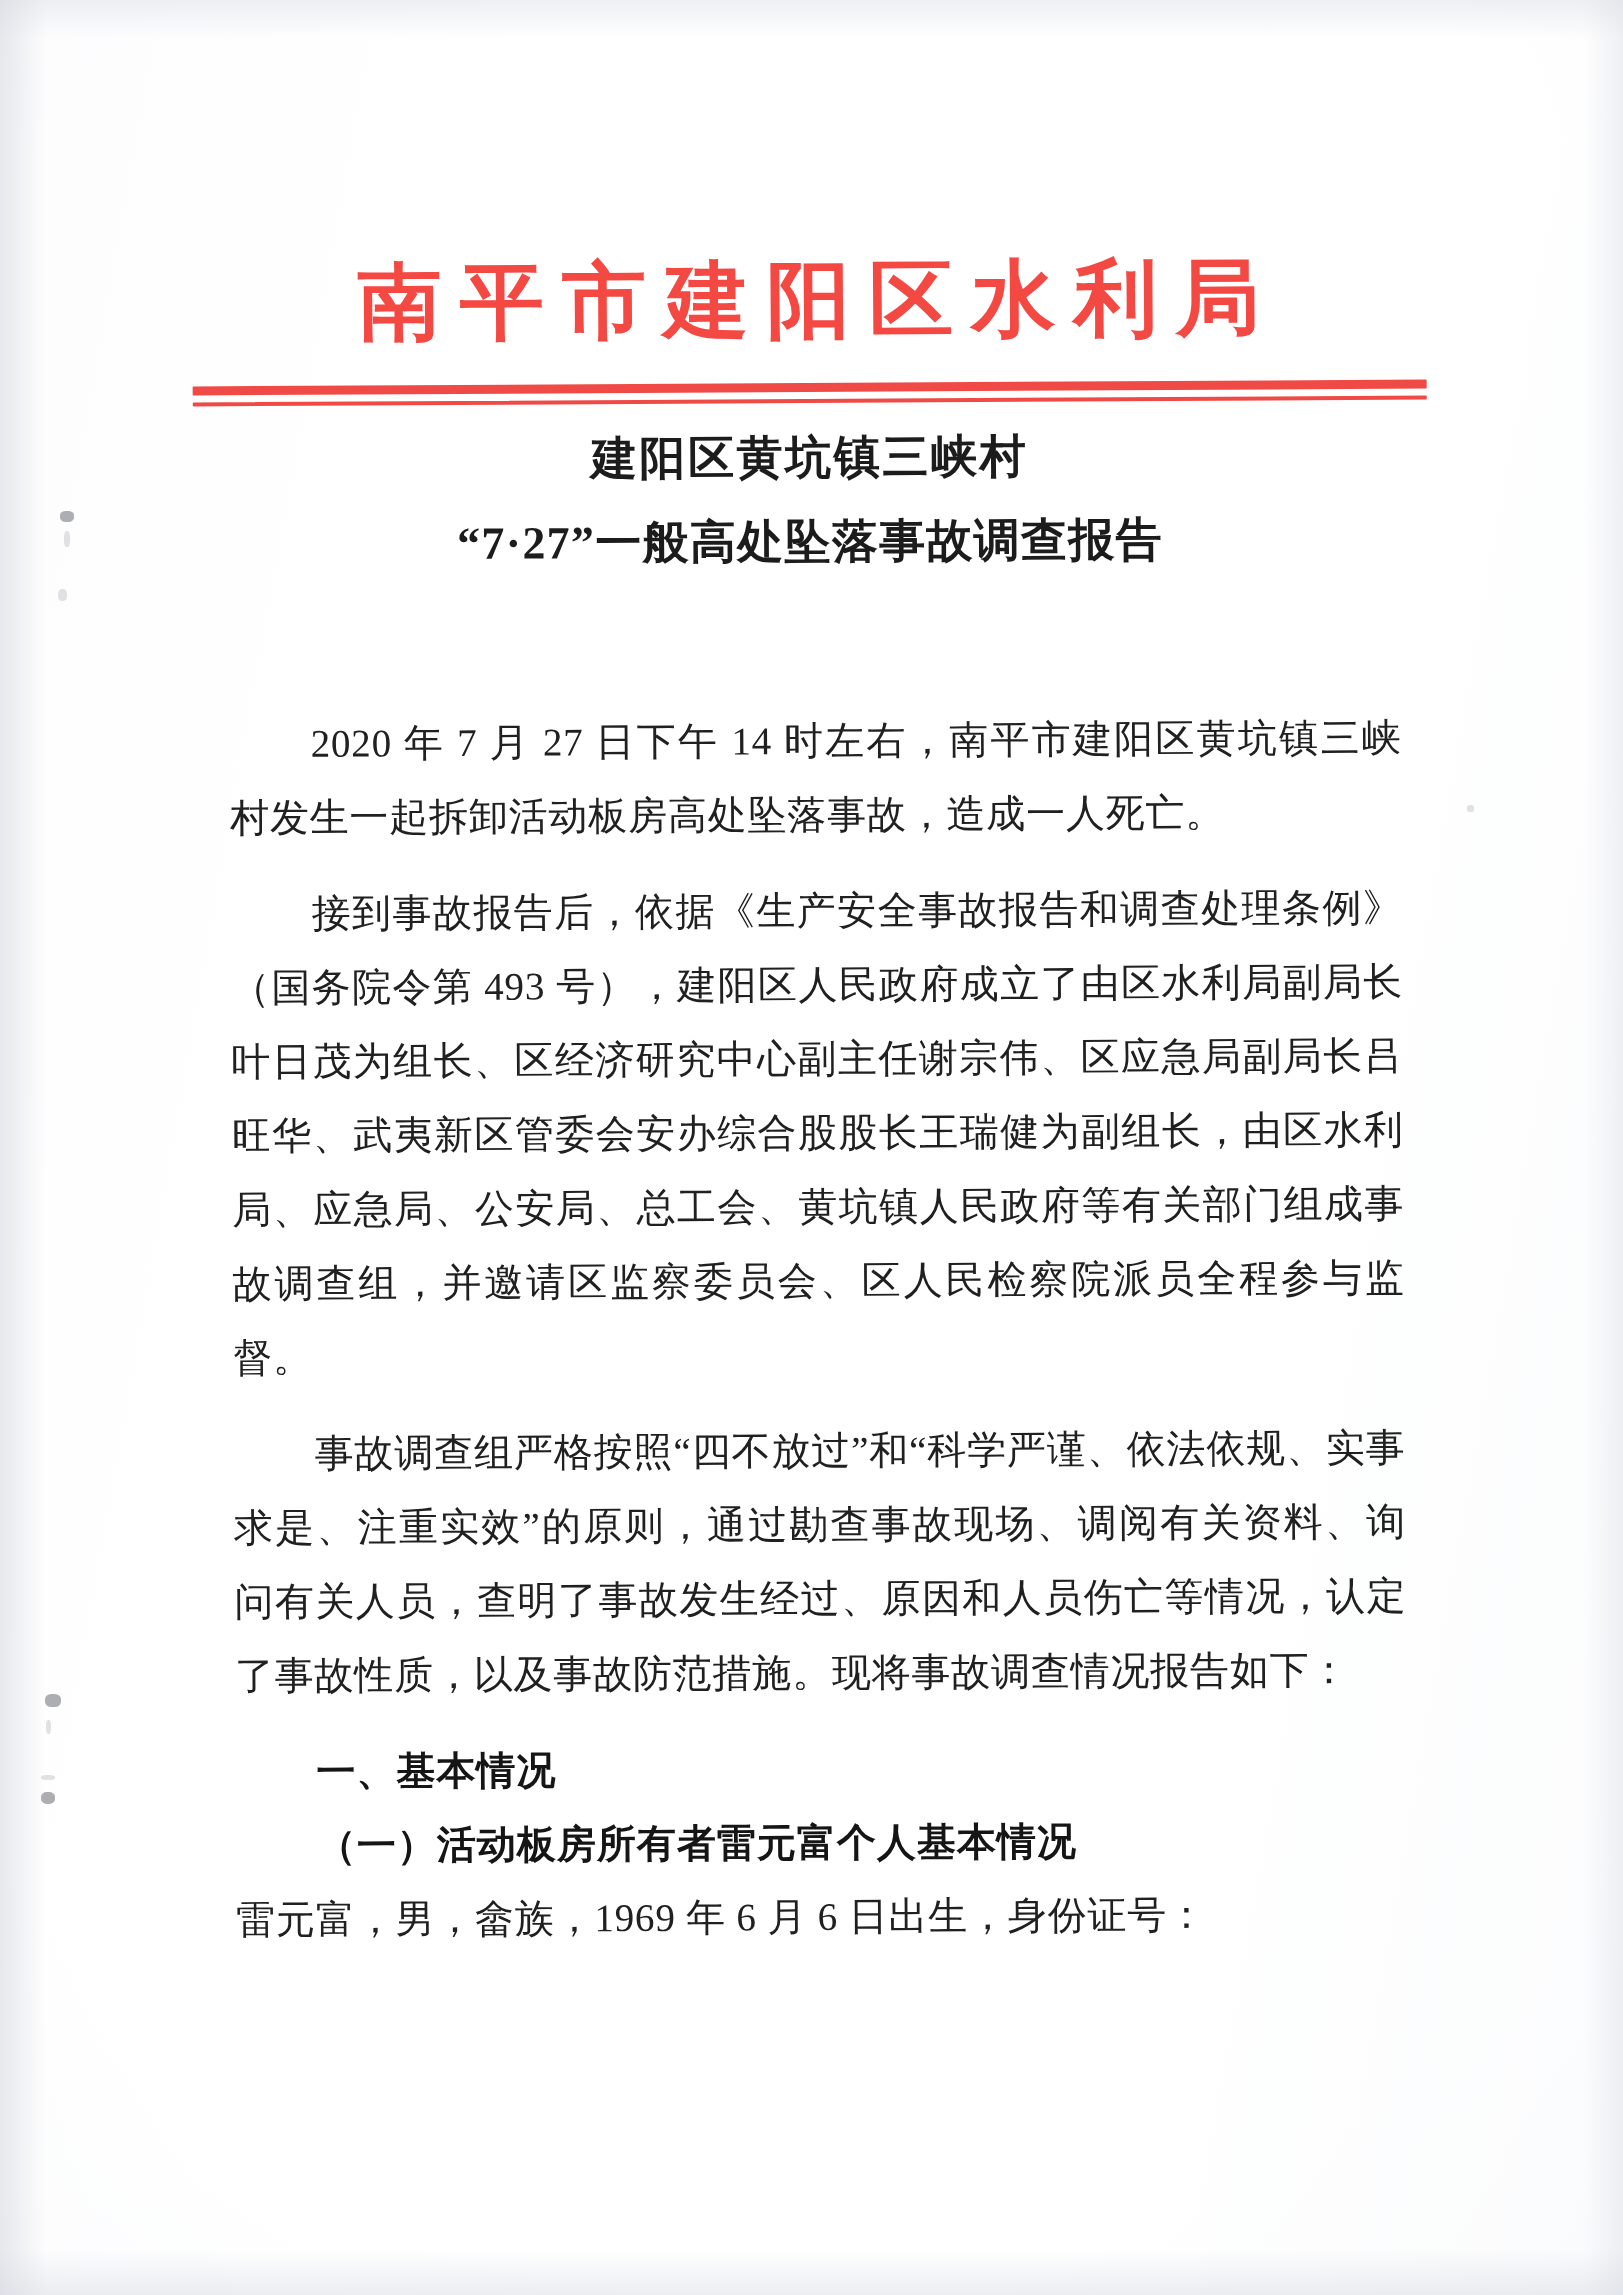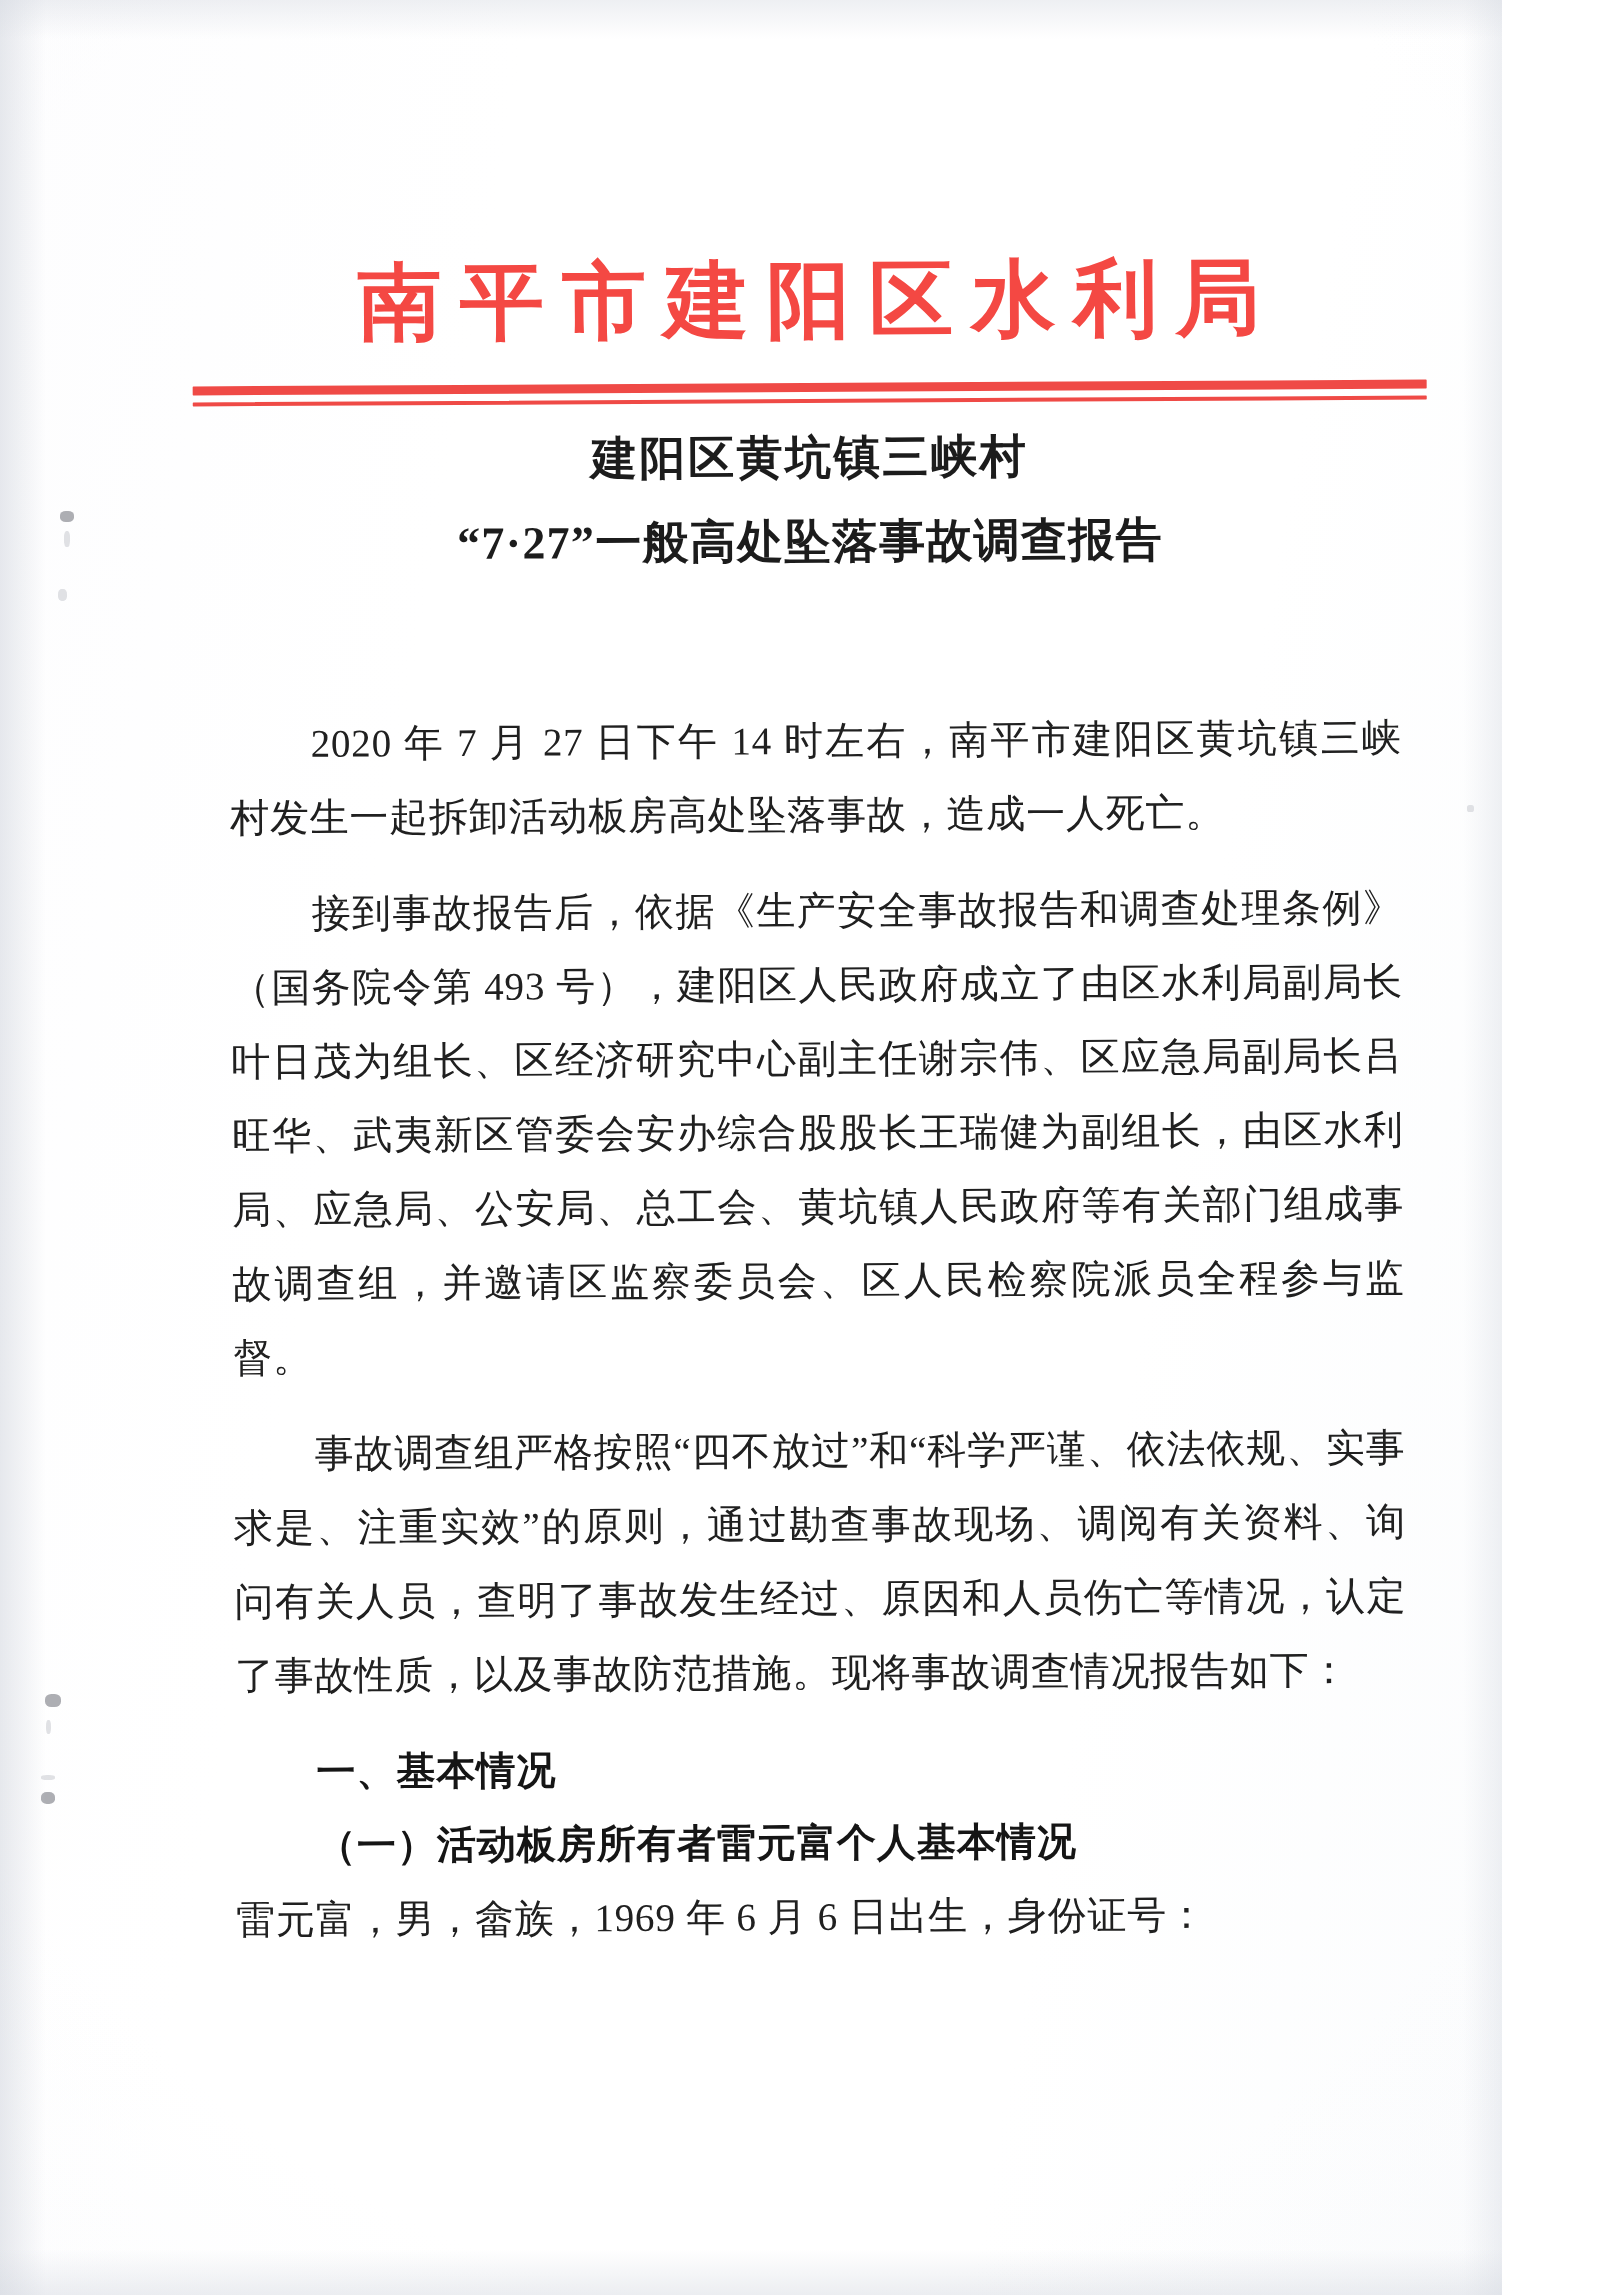--- a/index.html
+++ b/index.html
@@ -6,21 +6,21 @@
   html, body {
     margin: 0;
     padding: 0;
     background: #ffffff;
   }
   body {
     font-family: "Liberation Serif", "DejaVu Serif", serif;
   }
   #page {
     position: relative;
-    width: 1502px;
+    width: 1623px;
     height: 2295px;
     background: #fefefe;
     overflow: hidden;
   }
   
   .paper-tone {
     position: absolute;
     inset: 0;
     background:
       radial-gradient(ellipse 120% 100% at 50% 45%, rgba(255,255,255,0) 55%, rgba(246,247,250,0.9) 100%),

